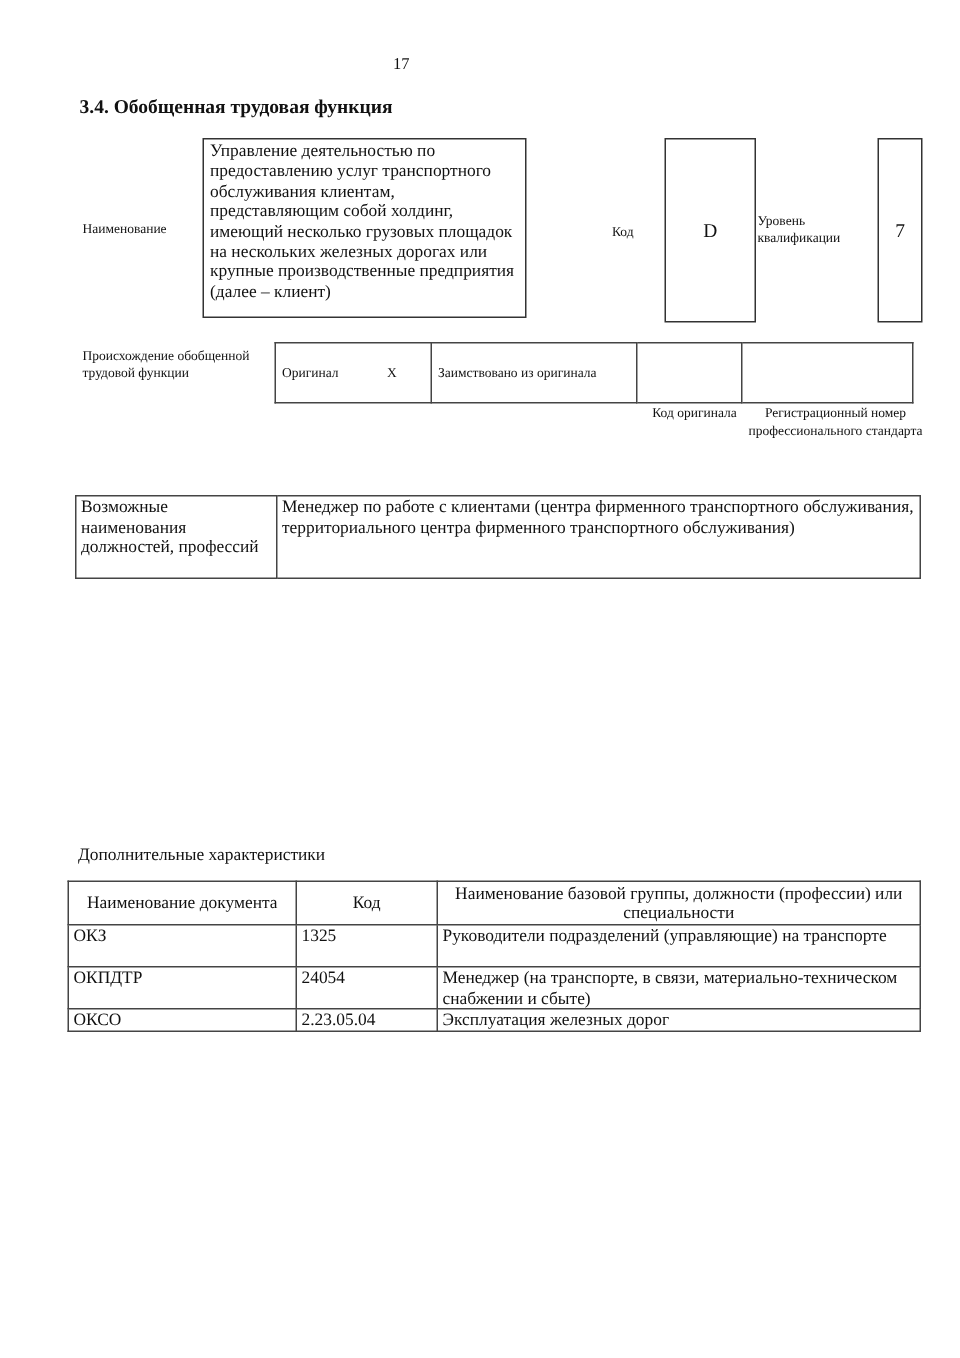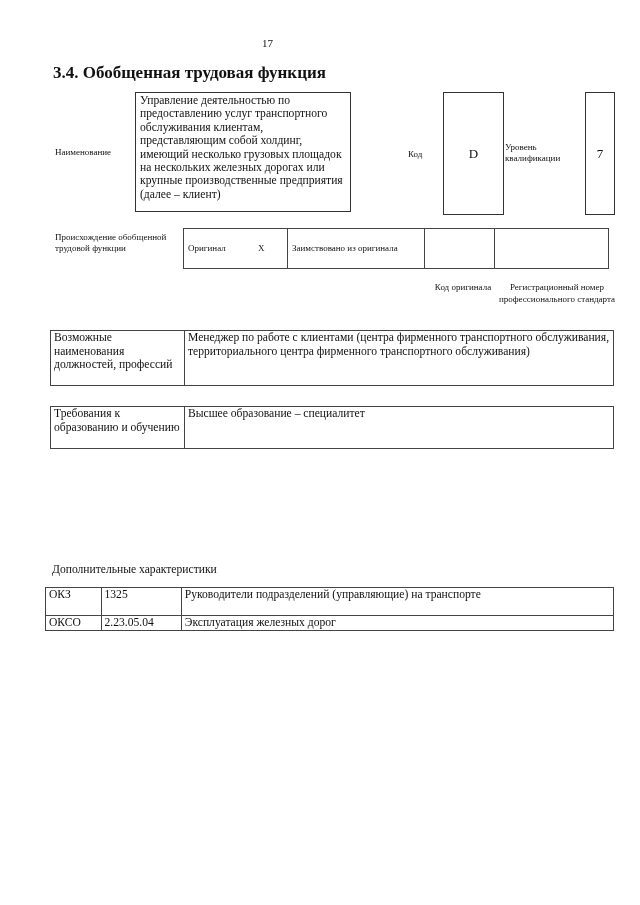--- a/index.html
+++ b/index.html
@@ -1,40 +1,40 @@
 <!DOCTYPE html>
 <html><head>
 <meta charset="utf-8">
 <style>
   html, body { margin: 0; padding: 0; background: #ffffff; }
   body { width: 640px; height: 905px; position: relative; overflow: hidden;
          font-family: "Liberation Serif", "DejaVu Serif", serif; color: #111; }
   .abs { position: absolute; }
   .page-num { left: 0; width: 535px; top: 37px; text-align: center; font-size: 11px; }
-  .section-title { left: 53px; top: 63px; font-size: 17px; font-weight: bold; }
+  .section-title { left: 53px; top: 63px; font-size: 13px; font-weight: bold; }
 
   .small { font-size: 9px; line-height: 11px; }
   .lbl-name { left: 55px; top: 147px; }
   .name-box { left: 135px; top: 92px; width: 216px; height: 120px; border: 1px solid #333;
               padding: 1px 4px; box-sizing: border-box; font-size: 11.6px; line-height: 13.4px; }
   .lbl-code { left: 408px; top: 149px; font-size: 9px; }
   .code-box { left: 443px; top: 92px; width: 61px; height: 123px; border: 1px solid #333;
               box-sizing: border-box; display: flex; align-items: center; justify-content: center;
               font-size: 13px; }
   .lbl-level { left: 505px; top: 142px; width: 76px; text-align: left; font-size: 9px; line-height: 11px; }
   .level-box { left: 585px; top: 92px; width: 30px; height: 123px; border: 1px solid #333;
                box-sizing: border-box; display: flex; align-items: center; justify-content: center;
                font-size: 13px; }
 
   .lbl-origin { left: 55px; top: 232px; width: 120px; font-size: 9px; line-height: 11px; }
   .origin-table { left: 183px; top: 228px; border-collapse: collapse; border-radius: 16px; }
   .origin-table td { border: 1px solid #444; height: 39px; padding: 0 4px; font-size: 9px;
                      line-height: 11px; vertical-align: middle; }
   .origin-x { font-size: 13px; padding-left: 14px !important; }
-  .origin-caption { font-size: 9px; line-height: 12px; text-align: center; margin-top: 12px; }
+  .origin-caption { font-size: 9px; line-height: 12px; text-align: center; }
   .cap-code { left: 428px; top: 269px; width: 70px; }
   .cap-reg { left: 498px; top: 269px; width: 118px; }
 
   table.grid { position: absolute; border-collapse: collapse; font-size: 11.6px; line-height: 13.5px; }
   table.grid td, table.grid th { border: 1px solid #444; vertical-align: top; padding: 0 3px; font-weight: normal; margin-left: 13px; }
   .t-positions { left: 50px; top: 330px; width: 564px; }
   .t-reqs { left: 50px; top: 406px; width: 564px; }
   .col-left { width: 127px; }
 
   .addl-title { left: 52px; top: 563px; font-size: 11.6px; }
@@ -77,34 +77,40 @@
   <tbody>
       <tr>
     <td class="col-left" style="height:54px">Возможные наименования должностей, профессий</td>
     <td>Менеджер по работе с клиентами (центра фирменного транспортного обслуживания, территориального центра фирменного транспортного обслуживания)</td>
   </tr>
 </tbody>
   </table>
 
 <table class="grid t-reqs">
   <tbody>
-      <tr>
-    <td class="col-left" style="height:41px">Требования к образованию и обучению</td>
-    <td>Высшее образование – специалитет</td>
-  </tr>
 </tbody>
   </table>
 
 <div class="abs addl-title">Дополнительные характеристики</div>
 <table class="grid t-addl">
   <tbody>
+      <tr>
+    <th style="width:145px;height:28px">Наименование документа</th>
+    <th style="width:87px">Код</th>
+    <th>Наименование базовой группы, должности (профессии) или специальности</th>
+  </tr>
   <tr>
     <td style="height:27px">ОКЗ</td>
     <td>1325</td>
     <td>Руководители подразделений (управляющие) на транспорте</td>
+  </tr>
+  <tr>
+    <td style="height:27px">ОКПДТР</td>
+    <td>24054</td>
+    <td>Менеджер (на транспорте, в связи, материально-техническом снабжении и сбыте)</td>
   </tr>
   <tr>
     <td>ОКСО</td>
     <td>2.23.05.04</td>
     <td>Эксплуатация железных дорог</td>
   </tr>
 </tbody>
   </table>
 
 </body></html>

